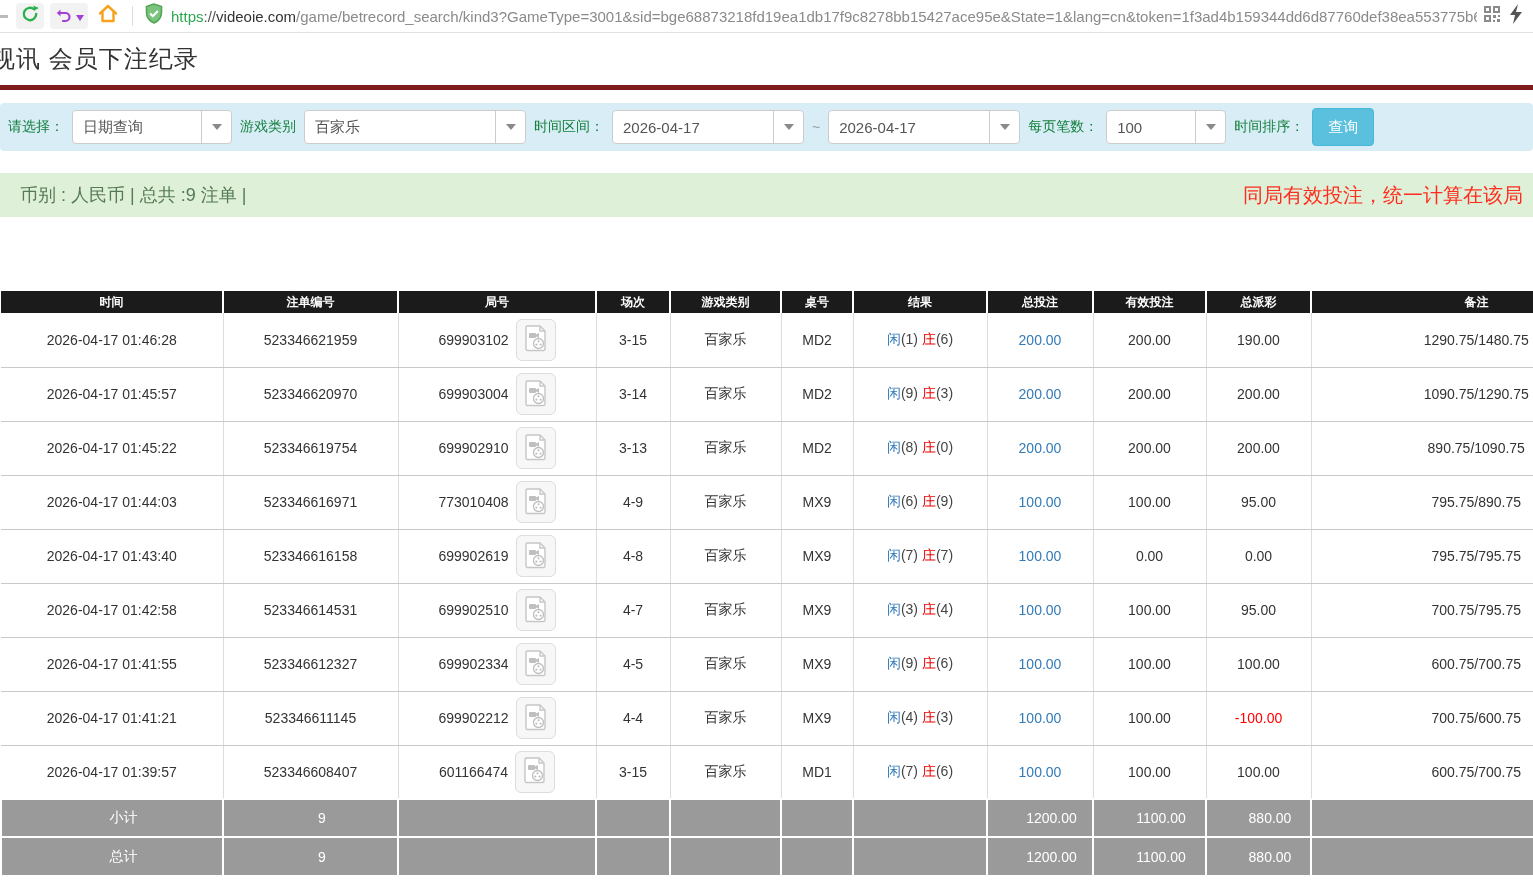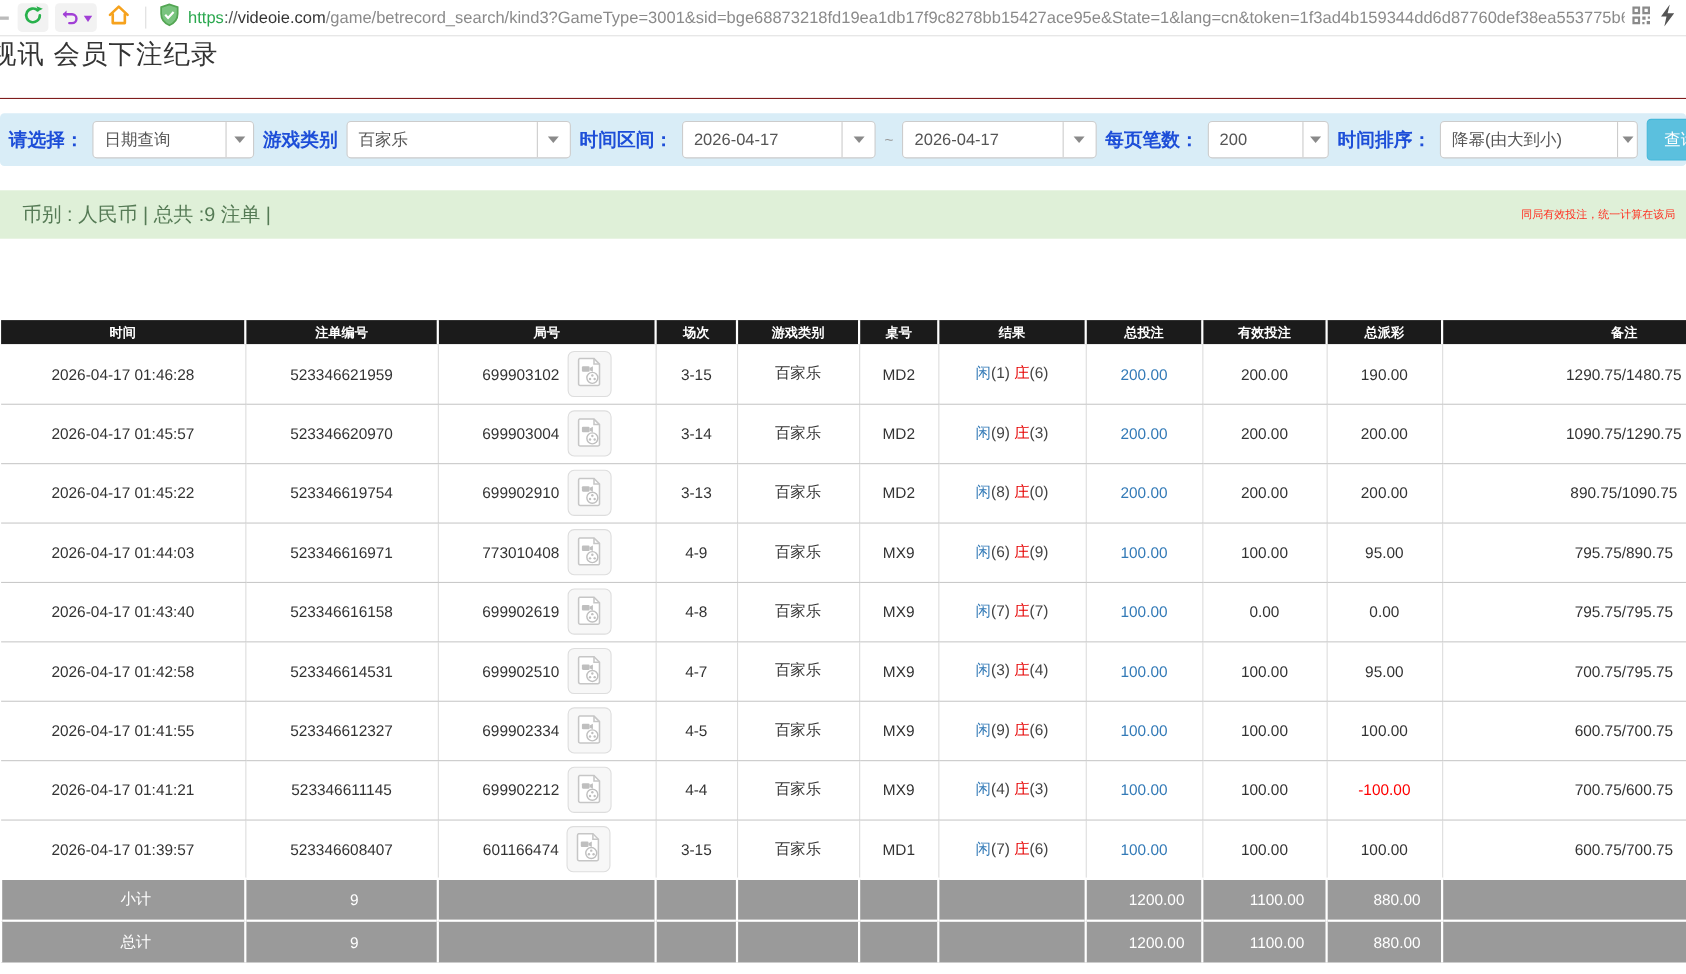--- a/index.html
+++ b/index.html
@@ -14,44 +14,44 @@
     height:26px; min-width:28px; border-radius:4px; background:#f2f2f2; cursor:pointer; }
   .tb-btn.plain { background:transparent; }
   .tb-sep { width:1px; height:20px; background:#ddd; margin:0 4px; }
   .url-text { flex:1; font-size:15px; color:#8a8a8a; overflow:hidden; white-space:nowrap; }
   .url-scheme { color:#2ba84f; }
   .url-sep { color:#555; }
   .url-domain { color:#333; }
   .right-ic { display:flex; align-items:center; gap:8px; }
 
   
-  .title-wrap { height:57px; display:flex; align-items:flex-start; border-bottom:1px solid #7f1d1d; }
+  .title-wrap { height:57px; display:flex; align-items:center; border-bottom:5px solid #7f1d1d; }
   .page-title { font-size:24px; font-weight:400; color:#333; margin-left:-9px; letter-spacing:1px; }
 
   
   .filter-bar { margin-top:13px; height:48px; background:#d9edf7; border-radius:4px;
     display:flex; align-items:center; gap:8px; padding:0 8px; white-space:nowrap; overflow:hidden; }
-  .f-label { font-size:17px; font-weight:bold; color:#1d4ed8; }
+  .f-label { font-size:14px; font-weight:normal; color:#15803d; }
   .combo { display:flex; align-items:center; height:34px; background:#fff;
     border:1px solid #ccc; border-radius:4px; cursor:pointer; overflow:hidden;gap:40px; }
   .combo .val { flex:1; padding:0 10px; font-size:15px; color:#555; }
   .combo .arrow-zone { width:30px; align-self:stretch; display:flex; align-items:center;
     justify-content:center; border-left:1px solid #ccc; }
   .caret-down { width:0; height:0; border-left:5px solid transparent;
     border-right:5px solid transparent; border-top:6px solid #8a8a8a; }
   .tilde { color:#999; font-size:14px; }
   .search-btn { height:38px; min-width:62px; background:#5bc0de; color:#fff; border:1px solid #46b8da;
     border-radius:4px; font-size:15px; display:flex; align-items:center; justify-content:center;
     cursor:pointer; margin-right:-34px; padding:0 14px; }
 
   
   .summary-bar { margin-top:22px; height:44px; background:#dff0d8;
     display:flex; align-items:center; padding:0 20px; white-space:nowrap; overflow:hidden; }
   .sum-left { font-size:18px; color:#557a55; }
-  .sum-right { margin-left:auto; font-size:10px; color:#ff2d1f; margin-right:-10px;text-align:center; }
+  .sum-right { margin-left:auto; font-size:20px; color:#ff2d1f; margin-right:-10px;text-align:center; }
 
   
   .table-wrap { margin-top:74px; }
   table { border-collapse:collapse; table-layout:fixed; width:1640px; }
   th { background:#1b1b1b; color:#fff; font-size:12px; font-weight:bold;
     height:22px; border-right:2px solid #fff; }
   th:last-child { border-right:none; }
   td { height:54px; text-align:center; font-size:14px; color:#333;
     border-bottom:1px solid #c9c9c9; border-right:1px solid #ddd; background:#fff; }
   td:last-child { border-right:none; }
@@ -155,32 +155,26 @@
   </div>
   <span class="tilde">~</span>
   <div class="combo" style="width:192px">
     <span class="val">2026-04-17</span>
     <span class="arrow-zone">
         <span class="caret-down"></span>
       </span>
   </div>
   <span class="f-label">每页笔数：</span>
   <div class="combo" style="width:120px">
-    <span class="val">200</span>
+    <span class="val">100</span>
     <span class="arrow-zone">
         <span class="caret-down"></span>
       </span>
   </div>
   <span class="f-label">时间排序：</span>
-  <div class="combo" style="width:196px">
-    <span class="val">降幂(由大到小)</span>
-    <span class="arrow-zone">
-        <span class="caret-down"></span>
-      </span>
-  </div>
   <div class="search-btn">查询</div>
 </div>
 
 <div class="summary-bar">
   <span class="sum-left">币别 : 人民币 | 总共 :9 注单 |</span>
   <span class="sum-right">同局有效投注，统一计算在该局</span>
 </div>
 
 <div class="table-wrap">
   <table>

